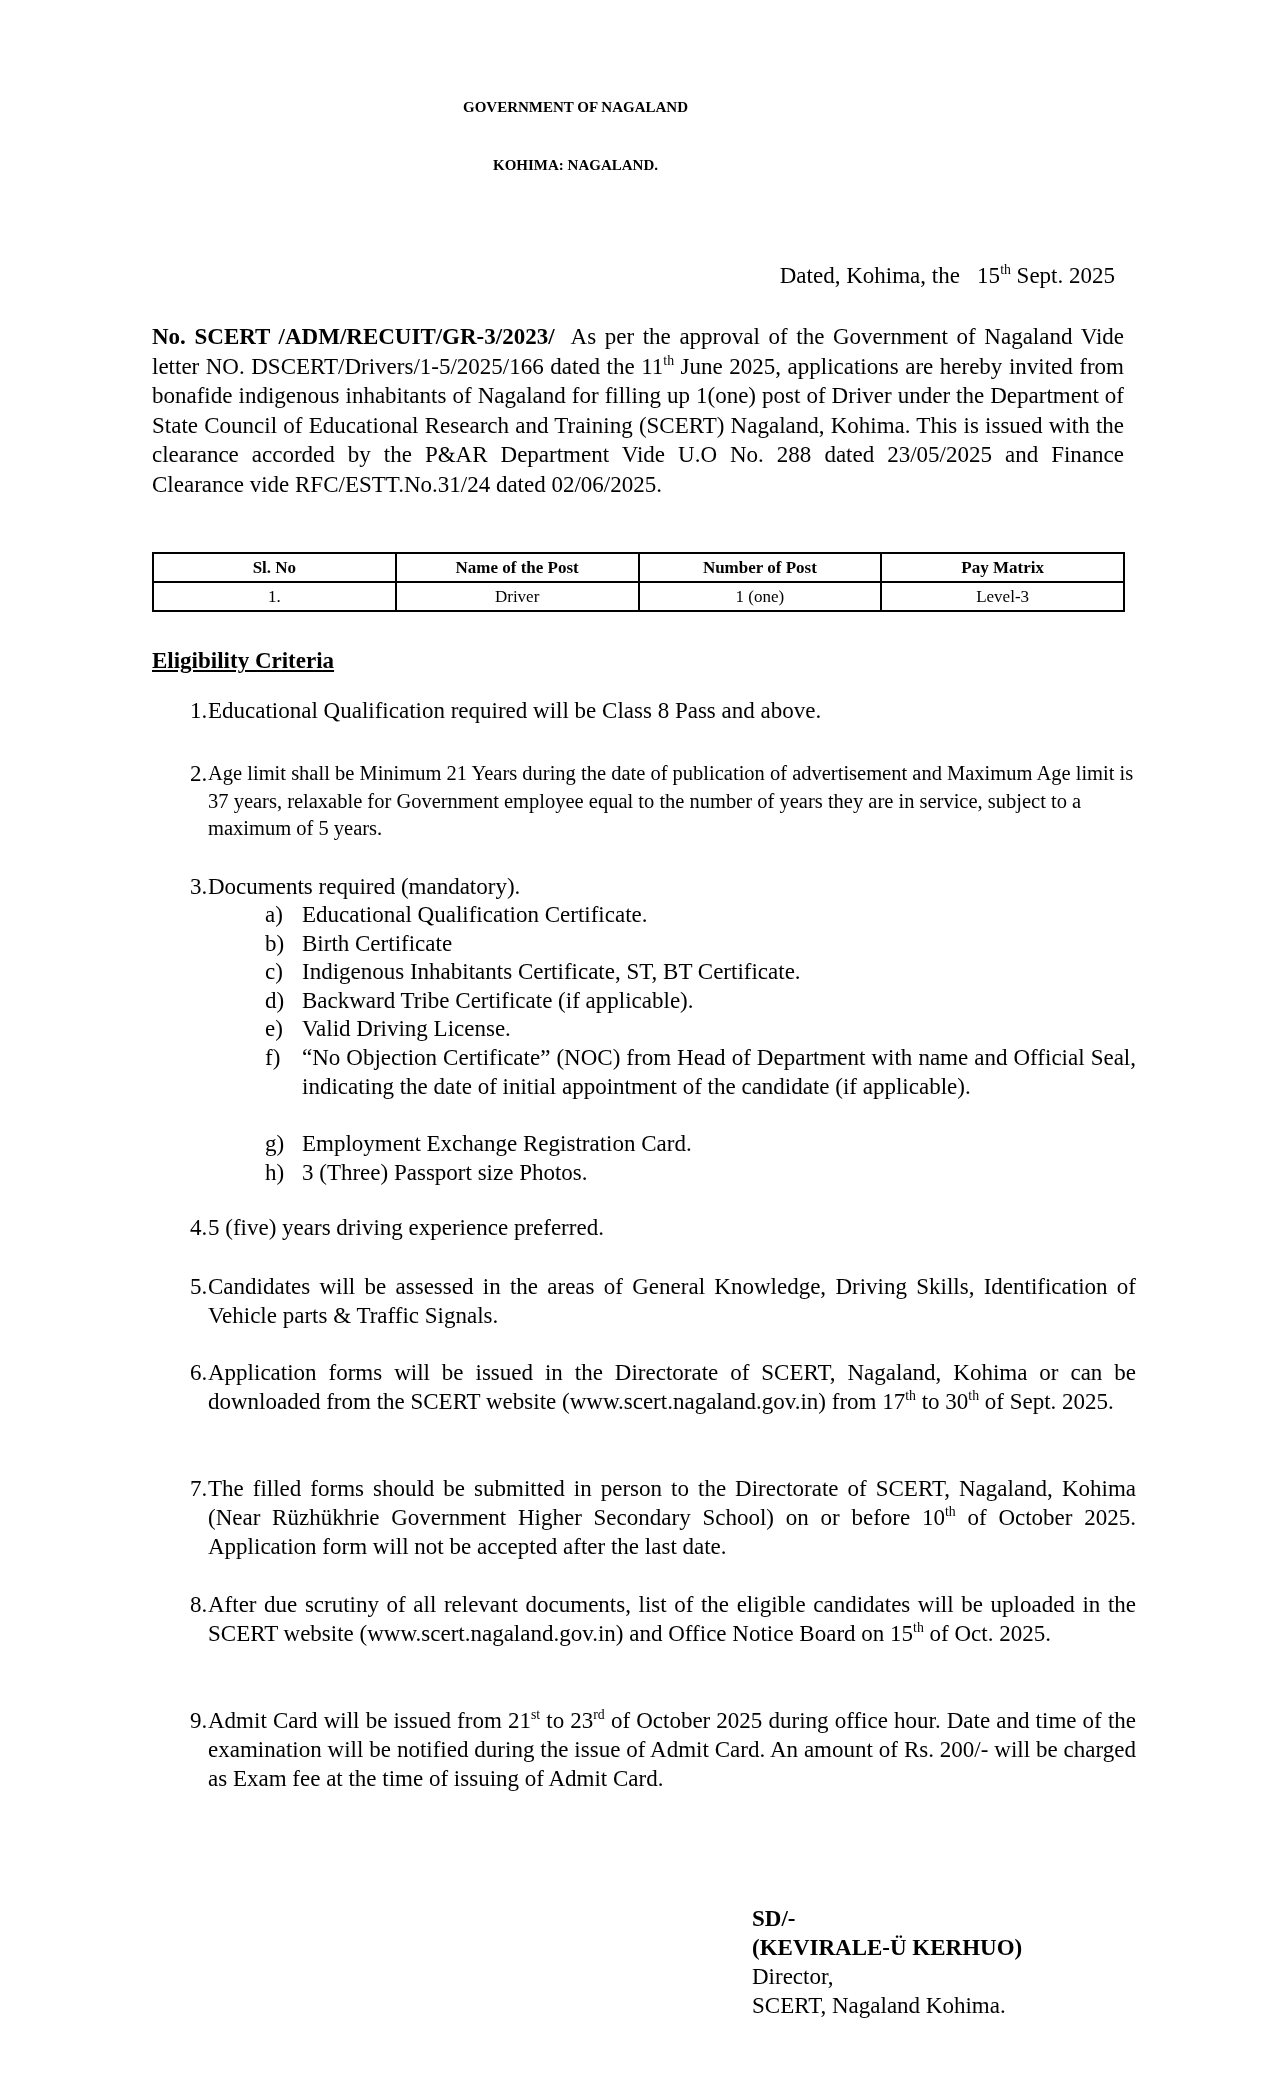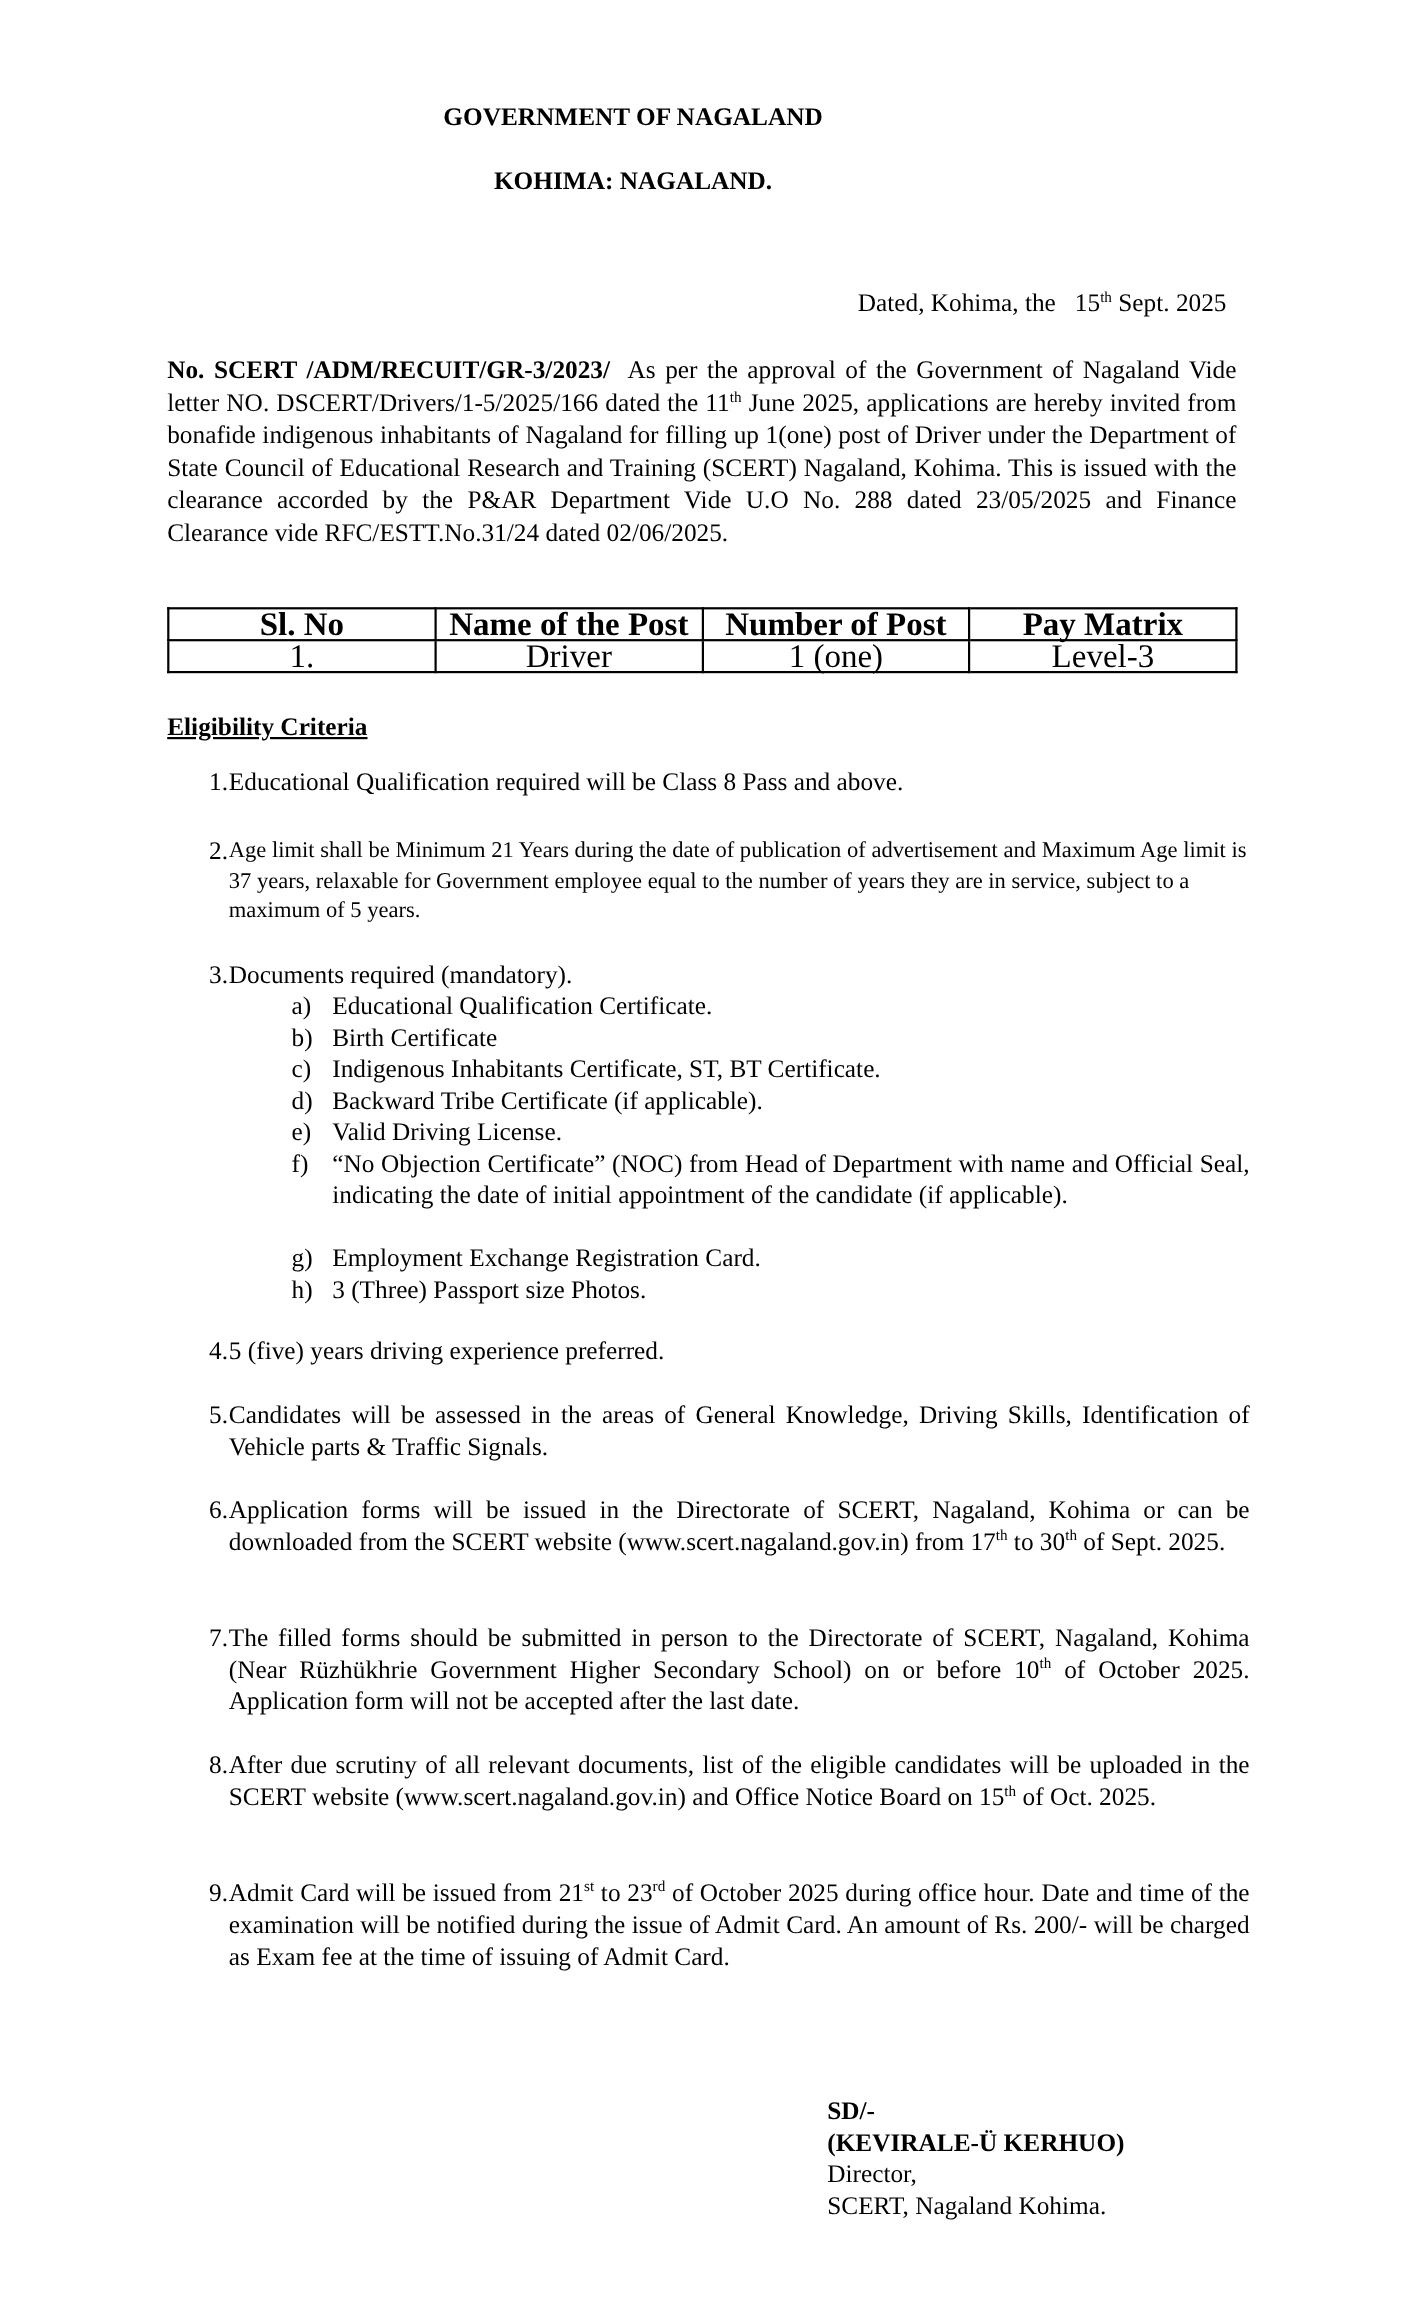--- a/index.html
+++ b/index.html
@@ -1,29 +1,29 @@
 <!DOCTYPE html>
 <html><head>
 <meta charset="utf-8">
 <style>
   html, body { margin: 0; padding: 0; background: #ffffff; }
   body { width: 1275px; height: 2100px; position: relative; overflow: hidden;
          font-family: "Liberation Serif", serif; color: #000; }
   .page { position: absolute; left: 0; top: 0; width: 1275px; height: 2100px; }
   .hdr { position: absolute; left: 0; width: 1151px; text-align: center;
-         font-weight: bold; font-size: 23px; line-height: 30px; }
+         font-weight: bold; font-size: 15px; line-height: 30px; }
   .adv { position: absolute; left: 0; width: 1275px; top: 205px; text-align: center;
          font-weight: bold; font-size: 23px; text-decoration: underline; }
   .dated { position: absolute; right: 160px; top: 263px; font-size: 23px; }
   sup { font-size: 60%; line-height: 0; vertical-align: super; }
   .intro { position: absolute; left: 152px; width: 972px; top: 322px;
            font-size: 23px; line-height: 29.5px; text-align: justify; }
   .intro b { font-weight: bold; }
   table.posts { position: absolute; left: 152px; top: 552px; width: 973px;
-                border-collapse: collapse; font-size: 30px; }
+                border-collapse: collapse; font-size: 17px; }
   table.posts th, table.posts td { border: 2px solid #000; text-align: center;
                 padding: 0; height: 27px; line-height: 26px; width: 25%; }
   table.posts th { font-weight: bold; }
   .elig { position: absolute; left: 152px; top: 648px; font-size: 23px;
           font-weight: bold; text-decoration: underline; }
   .item { position: absolute; left: 190px; width: 946px; font-size: 23px;
           line-height: 29px; }
   .item .num { position: absolute; left: 0; top: 0; }
   .item .txt { margin-left: 18px; text-align: justify; display: block; }
   .item.small { font-size: 20.5px; line-height: 27.5px; }

